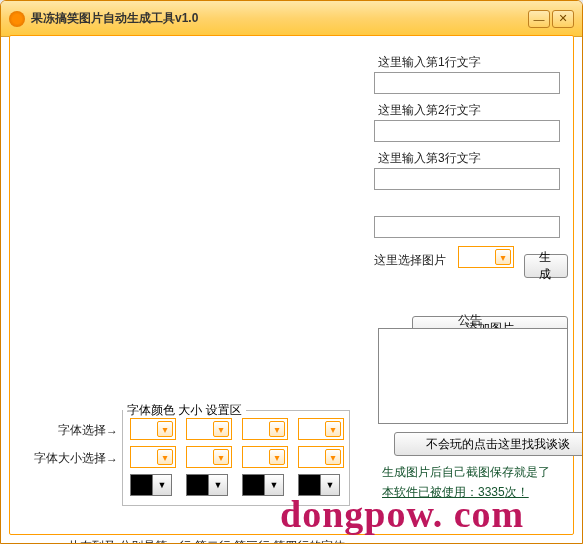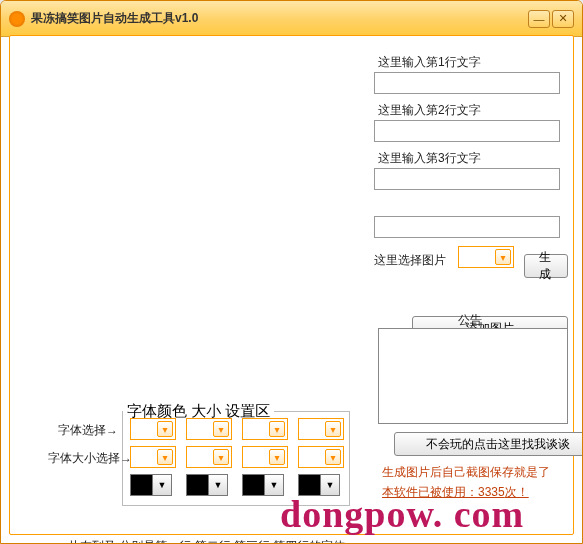--- a/index.html
+++ b/index.html
@@ -24,21 +24,21 @@
 .split-color { width: 42px; height: 22px; border: 1px solid #777; display: inline-flex; cursor: pointer; }
 .split-color .sw { width: 22px; background: #000; border-right: 1px solid #777; }
 .split-color .dd { flex: 1; display: flex; align-items: center; justify-content: center; font-size: 9px; background: linear-gradient(#fff,#ddd); }
 
 .notice-box { border: 1px solid #888; background: #fff; }
 
 .abs { position: absolute; }
 
 .watermark { position: absolute; left: 270px; bottom: -2px; font-family: Georgia, "Times New Roman", serif; font-size: 38px; font-weight: bold; color: #be185d; letter-spacing: 1px; pointer-events: none; }
 
-.red-text { color: #c2410c; }
+.red-text { color: #14532d; }
 </style>
 </head>
 <body>
 
 <div class="window">
 
   <div class="titlebar">
     <div class="icon"></div>
     <div class="title">果冻搞笑图片自动生成工具v1.0</div>
     <div class="ctrl">—</div>
@@ -69,25 +69,25 @@
     <div class="abs row-label" style="left:448px; top:276px;">公告</div>
     <div class="abs notice-box" style="left:368px; top:292px; width:190px; height:96px;"></div>
     <div class="abs btn" style="left:384px; top:396px; width:208px;">不会玩的点击这里找我谈谈</div>
 
     <div class="abs red-text" style="left:372px; top:428px;">生成图片后自己截图保存就是了</div>
     <div class="abs red-text" style="left:372px; top:448px;text-decoration:underline;">
       <span>本软件已被使用：</span><span>3335</span><span>次！</span>
     </div>
 
     <fieldset class="abs" style="left:112px; top:366px; width:228px; height:104px; border:1px solid #bbb;">
-      <legend style="font-size:15px; padding:0 4px;">字体颜色 大小 设置区</legend>
+      <legend style="font-size:12px; padding:0 4px;">字体颜色 大小 设置区</legend>
     </fieldset>
 
     <div class="abs row-label" style="left:26px; top:386px; width:82px; text-align:right;">字体选择→</div>
-    <div class="abs row-label" style="left:28px; top:414px; width:94px; text-align:right;">字体大小选择→</div>
+    <div class="abs row-label" style="left:14px; top:414px; width:94px; text-align:right;">字体大小选择→</div>
 
     <div class="abs combo" style="left:120px; top:382px; width:46px;">
         <div class="arrow">▾</div>
       </div>
     <div class="abs combo" style="left:176px; top:382px; width:46px;">
         <div class="arrow">▾</div>
       </div>
     <div class="abs combo" style="left:232px; top:382px; width:46px;">
         <div class="arrow">▾</div>
       </div>

